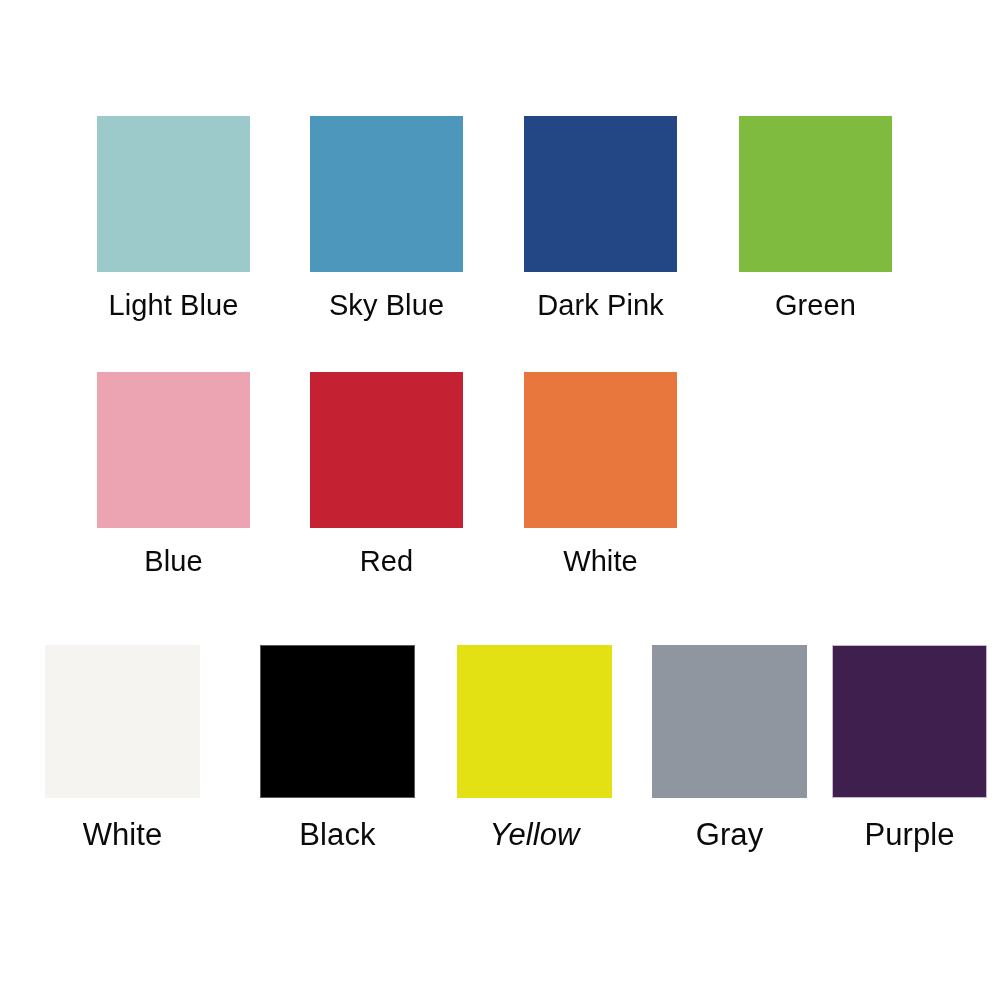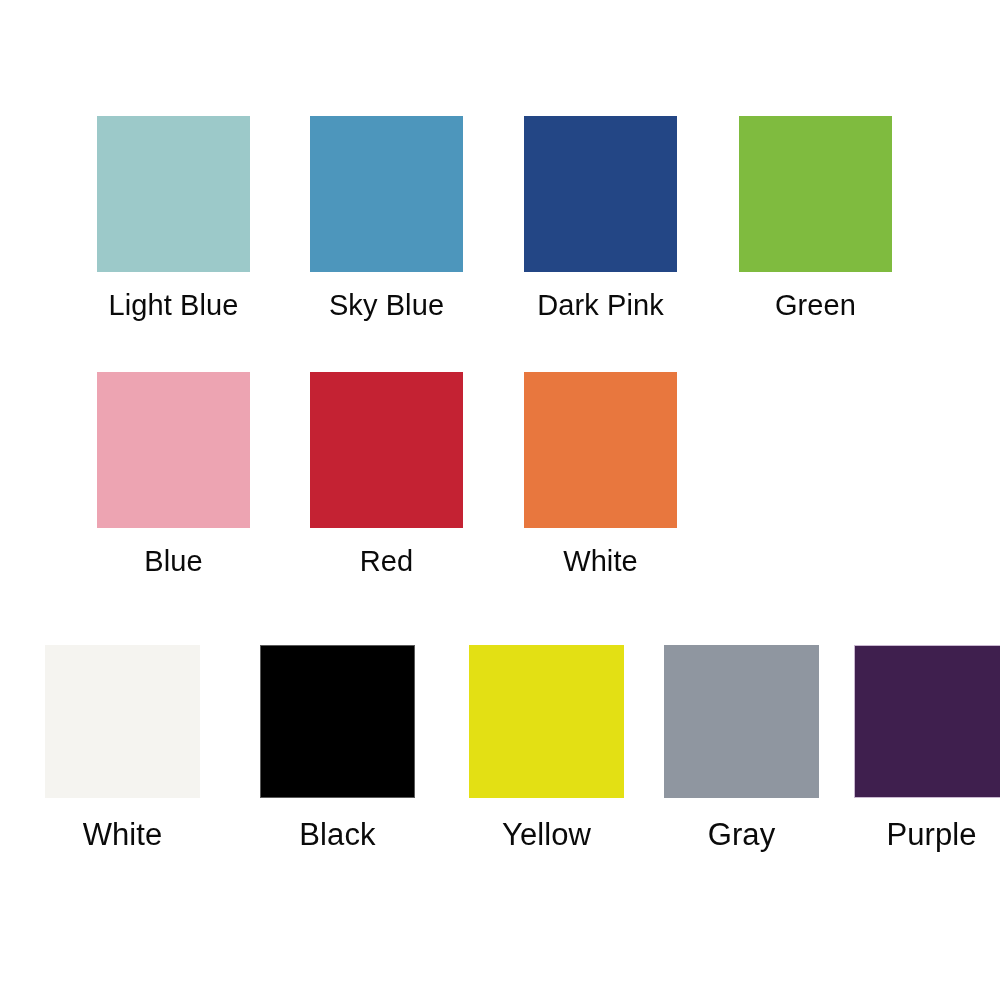--- a/index.html
+++ b/index.html
@@ -96,23 +96,23 @@
   #row-2 .swatch-cell:nth-child(1) { margin-left: 97px; }
   #row-1 .swatch-cell:nth-child(2),
   #row-2 .swatch-cell:nth-child(2) { margin-left: 60px; }
   #row-1 .swatch-cell:nth-child(3),
   #row-2 .swatch-cell:nth-child(3) { margin-left: 61px; }
   #row-1 .swatch-cell:nth-child(4),
   #row-2 .swatch-cell:nth-child(4) { margin-left: 62px; }
 
   #row-3 .swatch-cell:nth-child(1) { margin-left: 45px; }
   #row-3 .swatch-cell:nth-child(2) { margin-left: 28px; padding-left: 32px; }
-  #row-3 .swatch-cell:nth-child(3) { margin-left: 54px; }
+  #row-3 .swatch-cell:nth-child(3) { margin-left: 42px; font-style: italic; }
   #row-3 .swatch-cell:nth-child(4) { margin-left: 40px; }
-  #row-3 .swatch-cell:nth-child(5) { margin-left: 35px; }
+  #row-3 .swatch-cell:nth-child(5) { margin-left: 25px; }
 </style>
 </head>
 <body style="background-color: rgb(255, 255, 255);">
 
 <div id="palette-sheet">
 
   <div class="swatch-row row-4" id="row-1">
     <div class="swatch-cell">
       <span class="swatch-chip" style="background-color: rgb(156, 201, 201);"></span>
       <span class="swatch-label">Light Blue</span>

